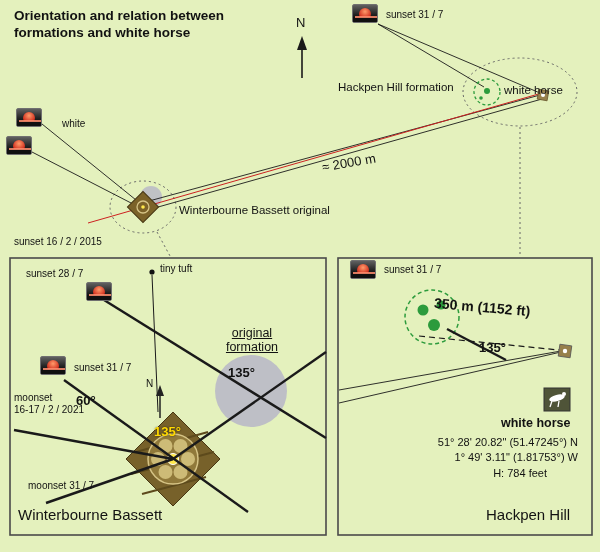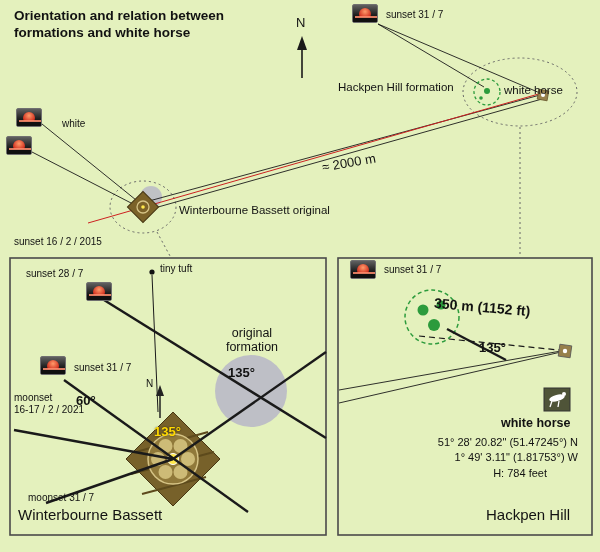--- a/index.html
+++ b/index.html
@@ -12,21 +12,21 @@
   .label{position:absolute;font-size:10px;line-height:1.15;white-space:nowrap;color:#121212;}
   .b{font-weight:bold;}
   .s11{font-size:11px;}
   .s115{font-size:11.5px;}
   .s125{font-size:12.5px;}
   .s13{font-size:13px;}
   .s135{font-size:13.5px;}
   .s14{font-size:14px;}
   .s15{font-size:15px;}
   .pre{white-space:pre-line;}
-  .ctr{text-align:center;}
+  .ctr{text-align:center;text-decoration:underline;}
   .rgt{text-align:right;}
   .rotm10{transform:rotate(-10deg);}
   .rot5{transform:rotate(5deg);}
   .yellow{color:#ffd900;text-shadow:0 0 2px rgba(0,0,0,.65);}
   .sunset-icon{position:absolute;width:26px;height:19px;box-sizing:border-box;
     background:linear-gradient(180deg,#606060,#1d1d1d 60%,#000);
     border:1px solid #707070;border-radius:2px;overflow:hidden;}
   .sunset-icon .sun{position:absolute;left:6px;top:3px;width:12px;height:12px;border-radius:50%;
     background:radial-gradient(circle at 50% 30%,#ff9a6a,#cf2d1d 65%);}
   .sunset-icon .horizon{position:absolute;left:0;top:12px;width:100%;height:7px;background:#101010;}
@@ -179,21 +179,21 @@
   <div class="label" style="left:160px;top:263px">tiny tuft</div>
   <div class="label s125 pre ctr" style="left:216px;top:326px;width:72px">original
 formation</div>
   <div class="label s13 b" style="left:228px;top:366px">135°</div>
   <div class="label" style="left:74px;top:362px">sunset 31 / 7</div>
   <div class="label pre" style="left:14px;top:392px">moonset
 16-17 / 2 / 2021</div>
   <div class="label s13 b" style="left:76px;top:394px">60°</div>
   <div class="label" style="left:146px;top:378px">N</div>
   <div class="label s13 b yellow" style="left:154px;top:425px">135°</div>
-  <div class="label" style="left:28px;top:492px">moonset 31 / 7</div>
+  <div class="label" style="left:28px;top:480px">moonset 31 / 7</div>
   <div class="label s15" style="left:18px;top:506px">Winterbourne Bassett</div>
 
   <div class="label" style="left:384px;top:264px">sunset 31 / 7</div>
   <div class="label s14 b rot5" style="left:434px;top:299px">350 m (1152 ft)</div>
   <div class="label s13 b" style="left:479px;top:341px">135°</div>
   <div class="label s125 b" style="left:501px;top:416px">white horse</div>
   <div class="label s11 rgt" style="right:22px;top:436px">51° 28' 20.82" (51.47245°) N</div>
   <div class="label s11 rgt" style="right:22px;top:451px">1° 49' 3.11" (1.81753°) W</div>
   <div class="label s11 rgt" style="right:53px;top:467px">H: 784 feet</div>
   <div class="label s15" style="left:486px;top:506px">Hackpen Hill</div>

